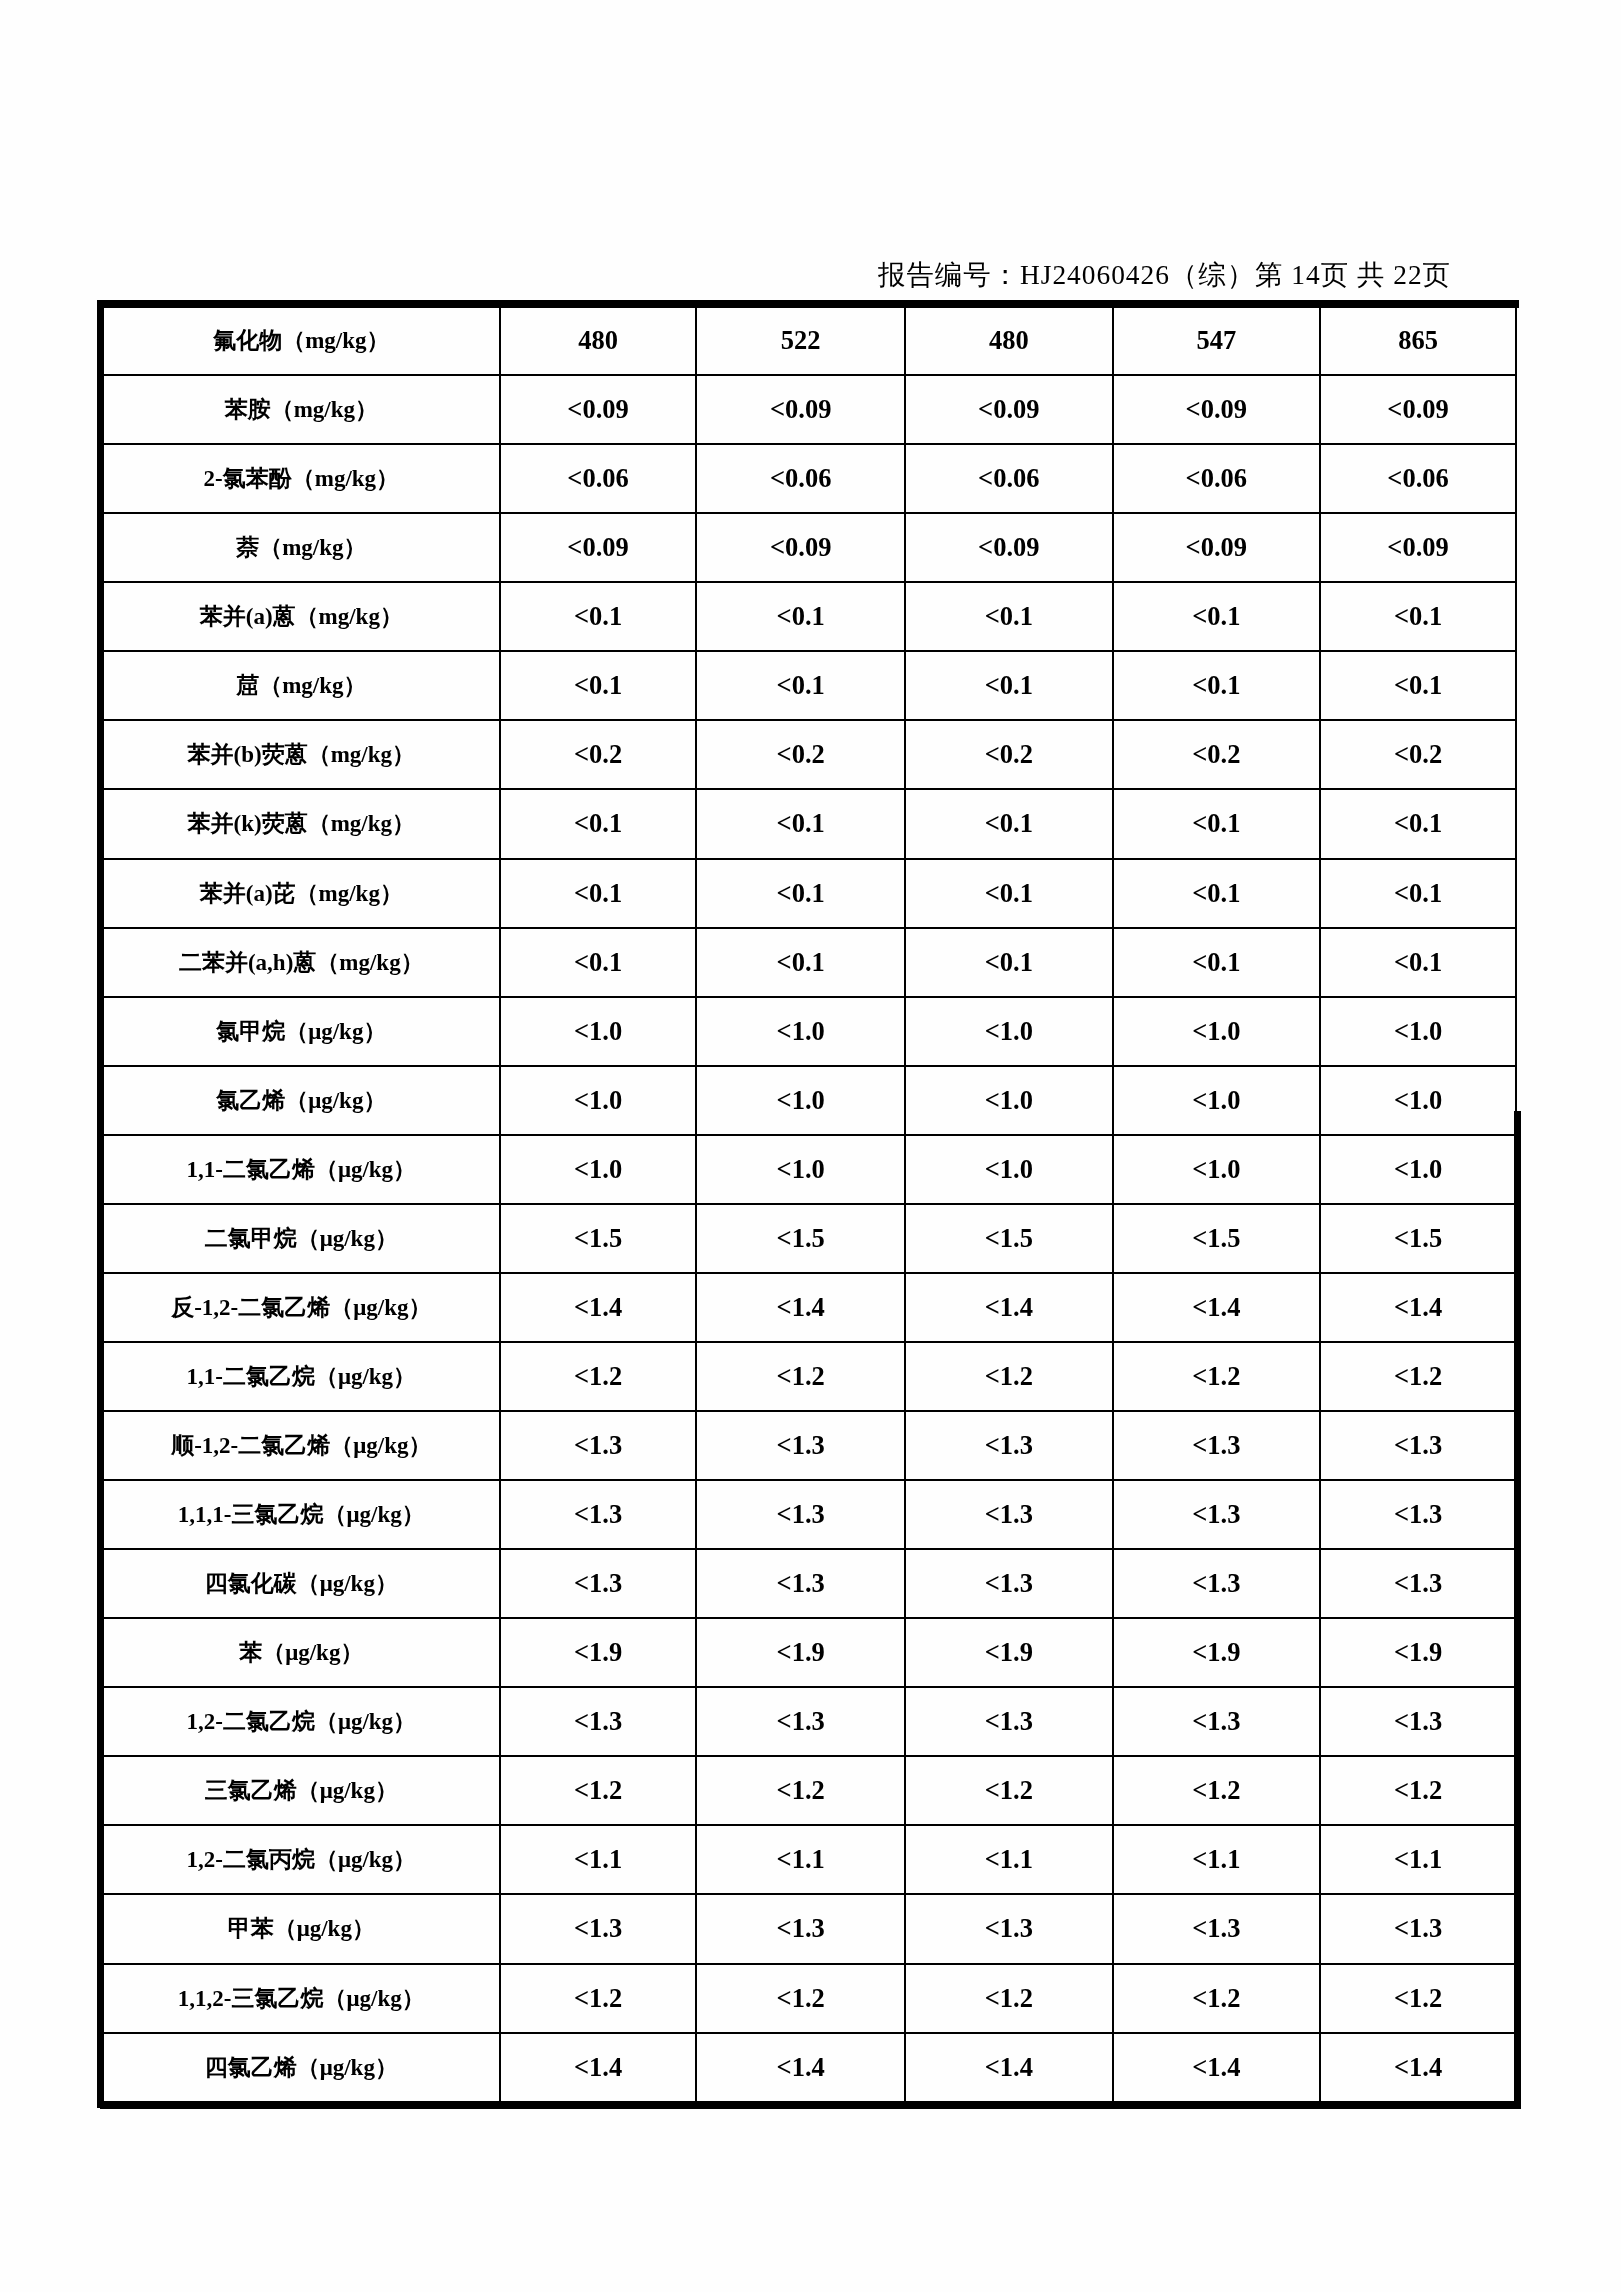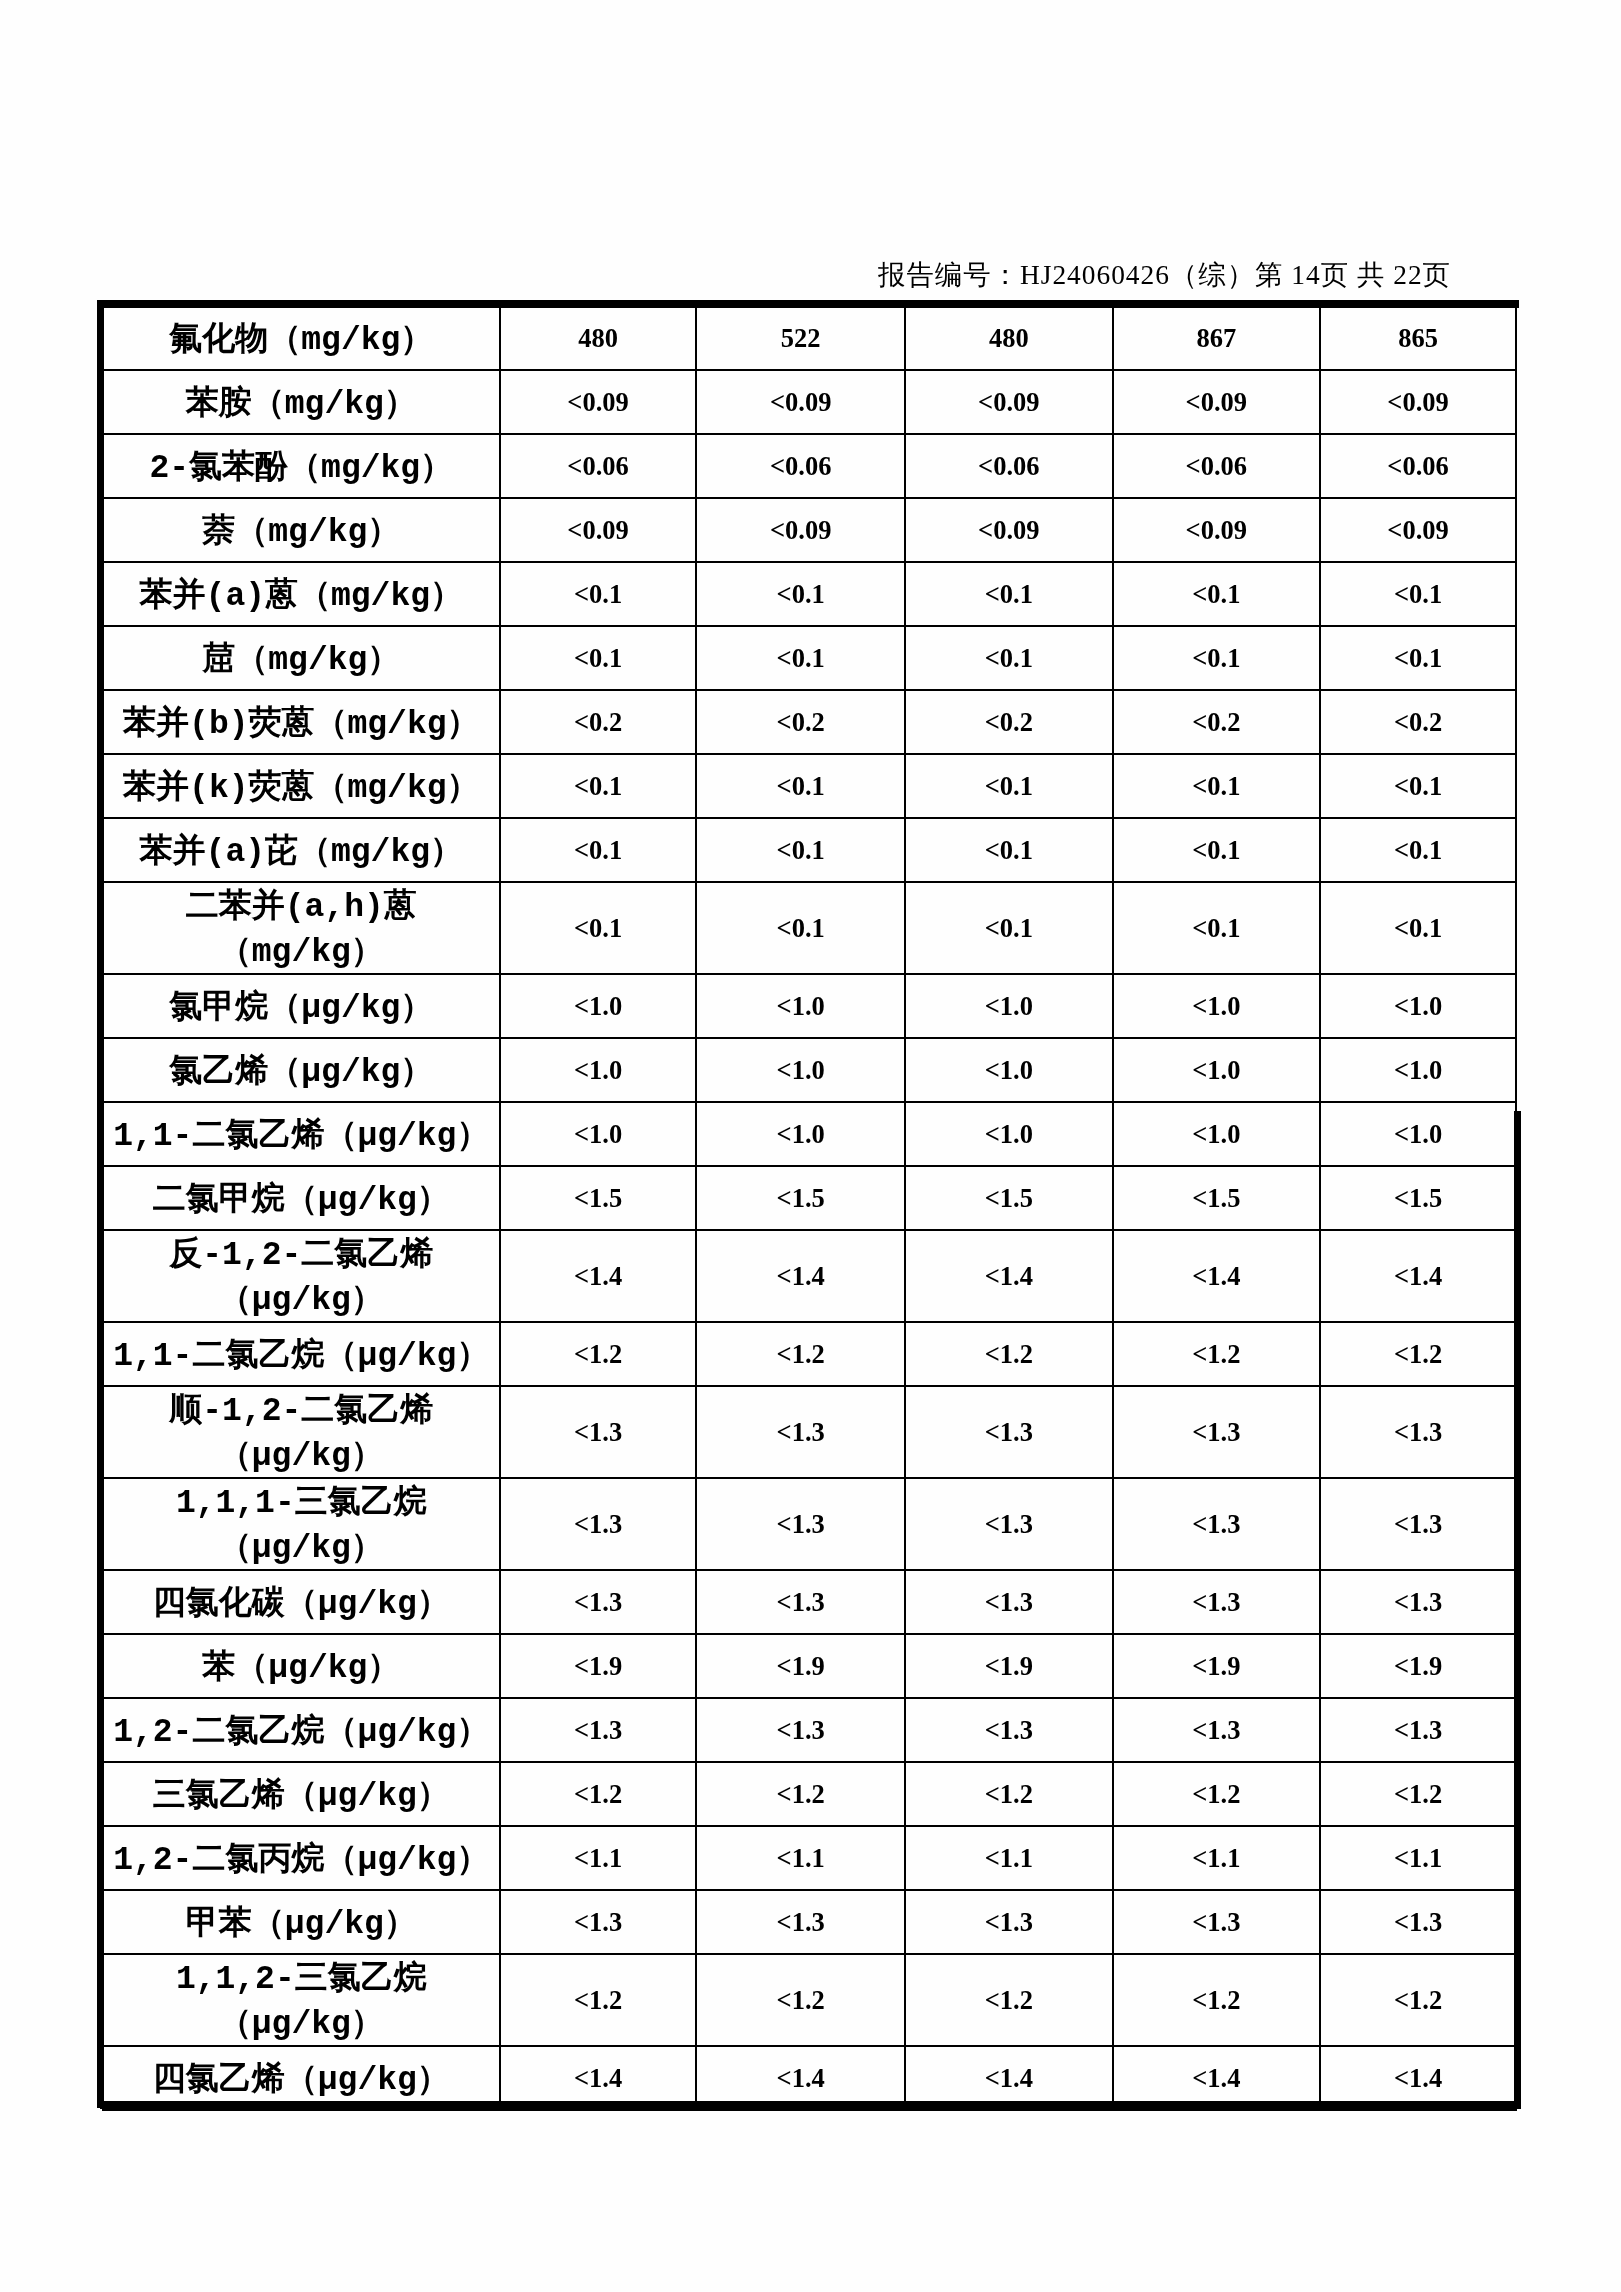--- a/index.html
+++ b/index.html
@@ -32,22 +32,21 @@
   table.results td{
     border:2px solid #000;
     text-align:center;
     vertical-align:middle;
     padding:0;
     height:62px;
     overflow:hidden;
   }
   td.param{
     font-weight:700;
-    font-size:33px;
-    font-family:Liberation Mono, monospace;
+    font-size:23px;
   }
   td.val{
     font-weight:700;
     font-size:26.5px;
     font-family:"Liberation Serif","DejaVu Serif",serif;
   }
   
   .b-top{position:absolute;left:-2px;top:-4.9px;width:calc(100% + 3.9px);height:7.8px;background:#000;}
   .b-left{position:absolute;left:-4.9px;top:-4.9px;width:6.9px;height:calc(100% + 9.8px);background:#000;}
   .b-bottom{position:absolute;left:-2px;bottom:-5.9px;width:calc(100% + 3.9px);height:7.8px;background:#000;}
@@ -70,21 +69,21 @@
         <col style="width:14.69%">
         <col style="width:14.69%">
         <col style="width:13.86%">
       </colgroup>
       <tbody id="rows-body">
   <tr>
     <td class="param">氟化物（mg/kg）</td>
     <td class="val">480</td>
     <td class="val">522</td>
     <td class="val">480</td>
-    <td class="val">867</td>
+    <td class="val">547</td>
     <td class="val">865</td>
   </tr>
 
   <tr>
     <td class="param">苯胺（mg/kg）</td>
     <td class="val">&lt;0.09</td>
     <td class="val">&lt;0.09</td>
     <td class="val">&lt;0.09</td>
     <td class="val">&lt;0.09</td>
     <td class="val">&lt;0.09</td>

